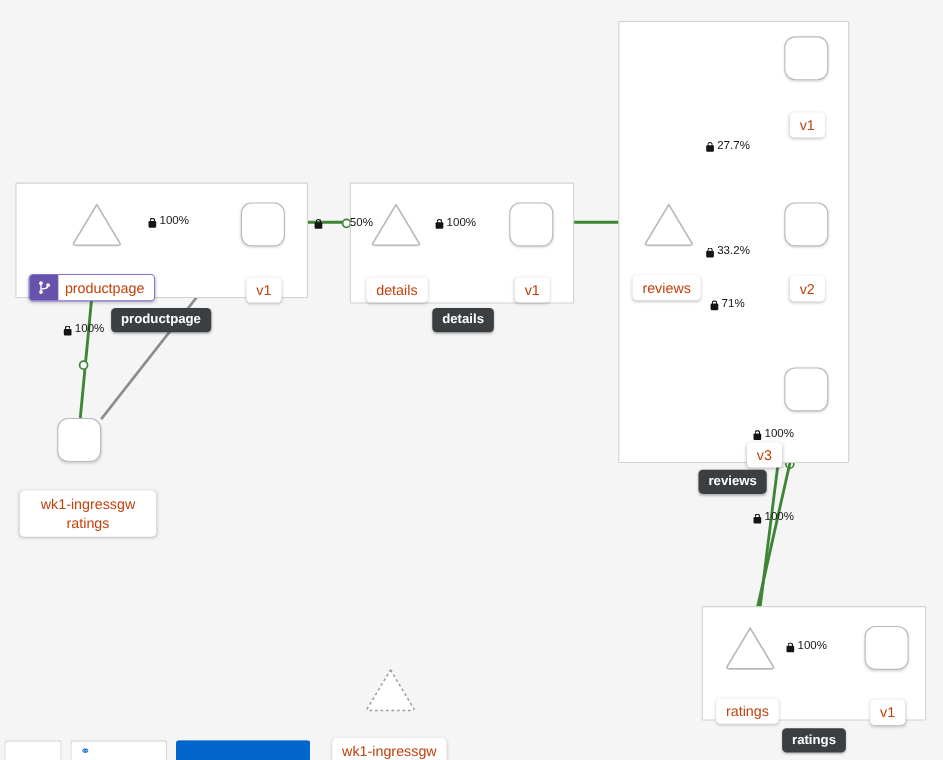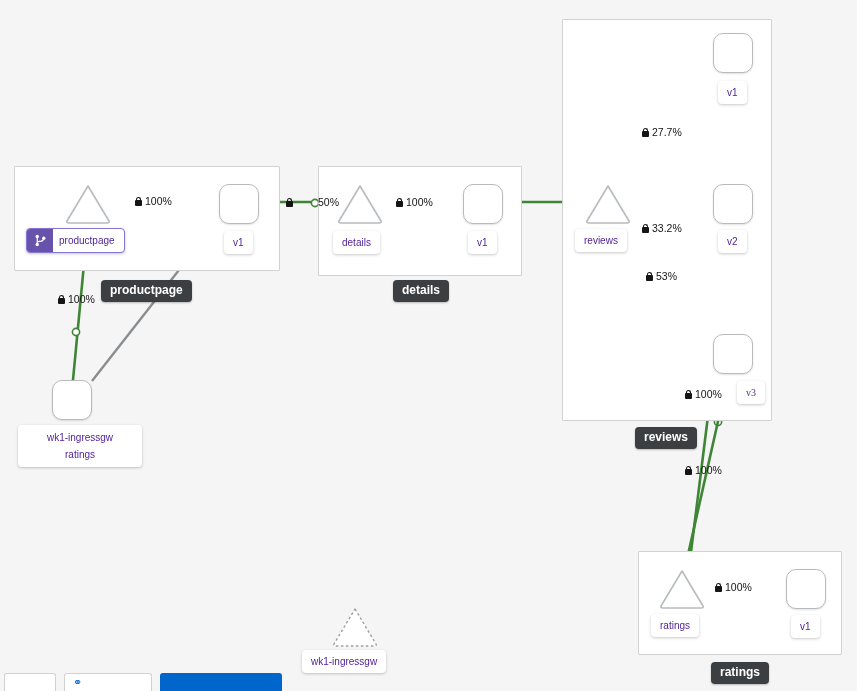--- a/index.html
+++ b/index.html
@@ -56,28 +56,29 @@
     position: absolute;
     background: #ffffff;
     border: 1.4px solid #b8bbbe;
     border-radius: 10px;
     box-sizing: border-box;
     box-shadow: 0 1px 2px rgba(3,3,3,0.12);
   }
   .node-label {
     position: absolute;
     background: #ffffff;
-    color: #4c1d95;
-    font-size: 10px;
+    color: #c2410c;
+    font-size: 13px;
     line-height: 15px;
     padding: 4px 9px;
     border-radius: 4px;
     white-space: nowrap;
     text-align: center;
     box-shadow: 0 1px 3px rgba(3,3,3,0.22);
+    margin-top: 21px;
   }
   .node-label.two-line { line-height: 17px; }
   .node-label.badged {
     padding-left: 32px;
     border: 1px solid #8476d1;
   }
   .node-label .vs-badge {
     position: absolute;
     left: 0;
     top: 0;
@@ -89,21 +90,21 @@
     align-items: center;
     justify-content: center;
   }
   
   .edge-label {
     position: absolute;
     font-size: 10.5px;
     color: #151515;
     white-space: nowrap;
     display: flex;
-    align-items: flex-start;
+    align-items: flex-end;
     gap: 2px;
     line-height: 11px;
   }
   .edge-label .lock {
     display: inline-block;
     width: 9px;
     height: 10px;
     position: relative;
     flex: 0 0 auto;
   }
@@ -269,21 +270,21 @@
   </div>
   <div class="node-label" style="left:575px; top:229px;">reviews</div>
 
   <div class="node-wl" style="left:713px; top:33px; width:40px; height:40px;"></div>
   <div class="node-label" style="left:718px; top:81px;">v1</div>
 
   <div class="node-wl" style="left:713px; top:184px; width:40px; height:40px;"></div>
   <div class="node-label" style="left:718px; top:230px;">v2</div>
 
   <div class="node-wl" style="left:713px; top:334px; width:40px; height:40px;"></div>
-  <div class="node-label" style="left:737px; top:381px;font-family:Liberation Serif, serif;">v3</div>
+  <div class="node-label" style="left:679px; top:381px;">v3</div>
 
   <div class="node-app" style="left:658px; top:568px;">
     <svg class="tri" width="48" height="42" viewBox="0 0 48 42">
       <path d="M 24 3 L 45 38 Q 46 40 43 40 L 5 40 Q 2 40 3 38 Z" fill="#ffffff" stroke="#b8bbbe" stroke-width="1.6" stroke-linejoin="round"></path>
     </svg>
   </div>
   <div class="node-label" style="left:651px; top:614px;">ratings</div>
 
   <div class="node-wl" style="left:786px; top:569px; width:40px; height:40px;"></div>
   <div class="node-label" style="left:791px; top:615px;">v1</div>
@@ -320,21 +321,21 @@
     <span class="pct">27.7%</span>
   </div>
 
   <div class="edge-label" style="left:641px; top:198px;margin-top:25px;">
     <span class="lock"></span>
     <span class="pct">33.2%</span>
   </div>
 
   <div class="edge-label" style="left:645px; top:271px;">
     <span class="lock"></span>
-    <span class="pct">53%</span>
+    <span class="pct">71%</span>
   </div>
 
   <div class="edge-label" style="left:684px; top:389px;">
     <span class="lock"></span>
     <span class="pct">100%</span>
   </div>
 
   <div class="edge-label" style="left:684px; top:465px;">
     <span class="lock"></span>
     <span class="pct">100%</span>

